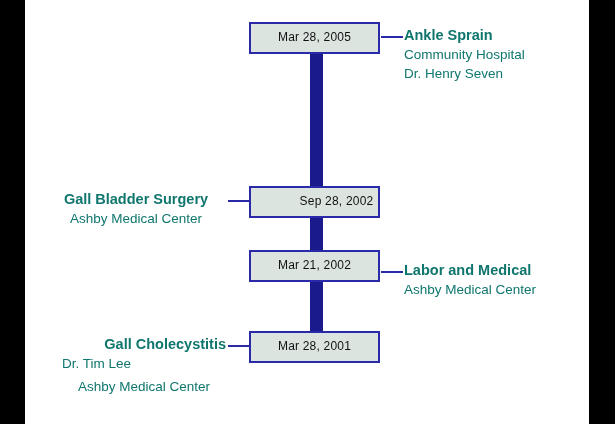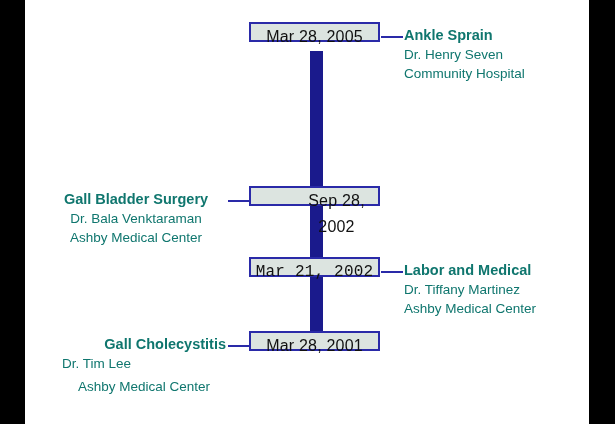--- a/index.html
+++ b/index.html
@@ -41,26 +41,26 @@
     width: 13px;
     height: 287px;
     background: #1a1a8c;
   }
 
   
   .date-box {
     position: absolute;
     left: 249px;
     width: 131px;
-    height: 20px;
+    height: 32px;
     box-sizing: border-box;
     background: #dce4e0;
     border: 2px solid #2a2aa8;
     color: #111111;
-    font-size: 16px;
+    font-size: 12px;
     line-height: 26px;
     text-align: center;
     letter-spacing: 0.2px;
   }
 
   
   .connector {
     position: absolute;
     height: 2px;
     background: #2a2aa8;
@@ -96,37 +96,35 @@
 
   <div class="band band-left"></div>
   <div class="band band-right"></div>
 
   <div id="spine"></div>
 
   <div class="date-box" style="top:22px;">Mar 28, 2005</div>
   <div class="connector connector-right" style="top:36px;"></div>
   <div class="entry entry-right" style="top:26px;">
     <div class="title">Ankle Sprain</div>
+    <div class="sub">Community Hospital</div>
     <div class="sub">Dr. Henry Seven</div>
-    <div class="sub">Community Hospital</div>
   </div>
 
   <div class="date-box" style="top:186px;padding-left:44px;">Sep 28, 2002</div>
   <div class="connector connector-left" style="top:200px;"></div>
   <div class="entry entry-left" style="top:190px; left:54px; width:164px;">
     <div class="title">Gall Bladder Surgery</div>
-    <div class="sub">Dr. Bala Venktaraman</div>
     <div class="sub">Ashby Medical Center</div>
   </div>
 
-  <div class="date-box" style="top:257px;font-family:Liberation Mono, monospace;">Mar 21, 2002</div>
+  <div class="date-box" style="top:250px;">Mar 21, 2002</div>
   <div class="connector connector-right" style="top:271px;"></div>
   <div class="entry entry-right" style="top:261px;">
     <div class="title">Labor and Medical</div>
-    <div class="sub">Dr. Tiffany Martinez</div>
     <div class="sub">Ashby Medical Center</div>
   </div>
 
   <div class="date-box" style="top:331px;">Mar 28, 2001</div>
   <div class="connector connector-left" style="top:345px;"></div>
   <div class="entry entry-left" style="top:335px; left:62px; width:164px;">
     <div class="title" style="text-align:right;">Gall Cholecystitis</div>
     <div class="sub" style="text-align:left;">Dr. Tim Lee</div>
     <div class="sub" style="margin-top:4px;">Ashby Medical Center</div>
   </div>

